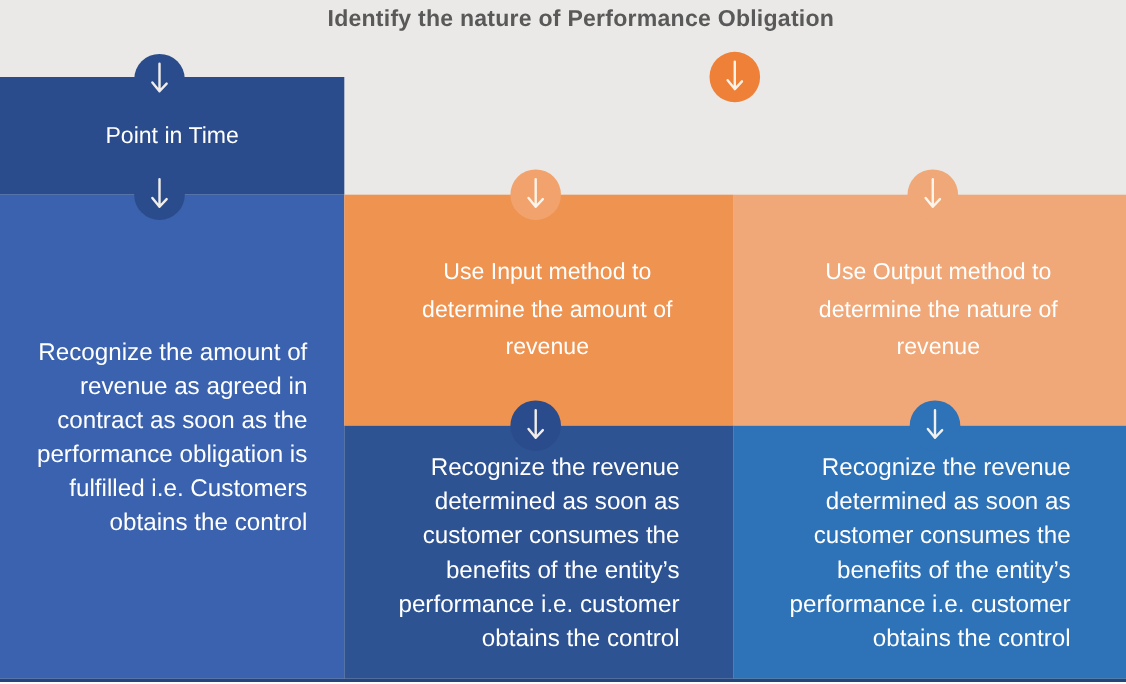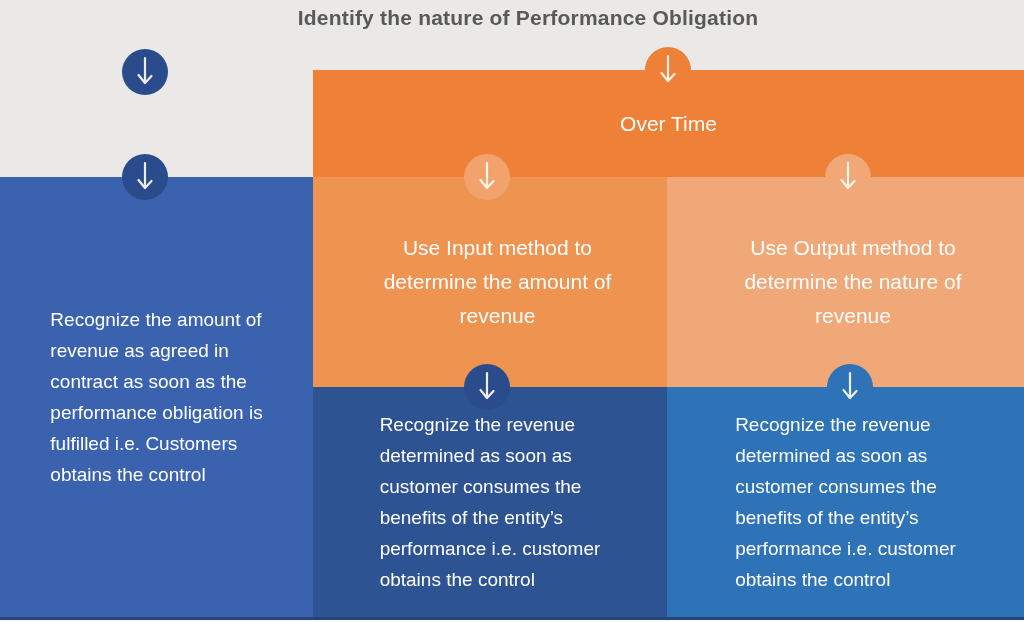--- a/index.html
+++ b/index.html
@@ -40,25 +40,25 @@
   .input-box  { left: 313px; top: 177px; width: 354px; height: 210px; background: var(--medium-orange); }
   .output-box { left: 667px; top: 177px; width: 357px; height: 210px; background: var(--light-orange); }
   .mid-bottom { left: 313px; top: 387px; width: 354px; height: 230px; background: var(--deep-blue); }
   .rt-bottom  { left: 667px; top: 387px; width: 357px; height: 230px; background: var(--bright-blue); }
 
   .hdr-label {
     font-size: 21px;
     color: var(--text-white, #ffffff);
   }
   .box-text {
-    font-size: 19px;
+    font-size: 22px;
     line-height: 31px;
     color: var(--text-white, #ffffff);
     white-space: pre-line;
-    text-align: left;
+    text-align: right;
   }
   .sub-label {
     font-size: 21px;
     line-height: 34px;
     color: var(--text-white, #ffffff);
     white-space: pre-line;
     text-align: center;
     margin-left: 15px;
   }
 
@@ -101,22 +101,22 @@
     z-index: 3;
   }
 </style>
 </head>
 <body>
 
 <div class="canvas" style="--page-background: #eae9e7; --title-text: #595959; --dark-blue: #2b4c8c; --medium-blue: #3a62ae; --deep-blue: #2e5393; --bright-blue: #2e72b7; --dark-orange: #ee8038; --medium-orange: #ee9350; --light-orange: #f0a878; --lighter-orange-circle: #f2a36d; --bottom-shadow: #24447c; --text-white: #ffffff;">
 
   <div class="title">Identify the nature of Performance Obligation</div>
 
-  <div class="box hdr-right">
-    <span class="hdr-label">Over Time</span>
+  <div class="box hdr-left">
+    <span class="hdr-label">Point in Time</span>
   </div>
 
   <div class="box body-left">
     <span class="box-text">Recognize the amount of
 revenue as agreed in
 contract as soon as the
 performance obligation is
 fulfilled i.e. Customers
 obtains the control</span>
   </div>

